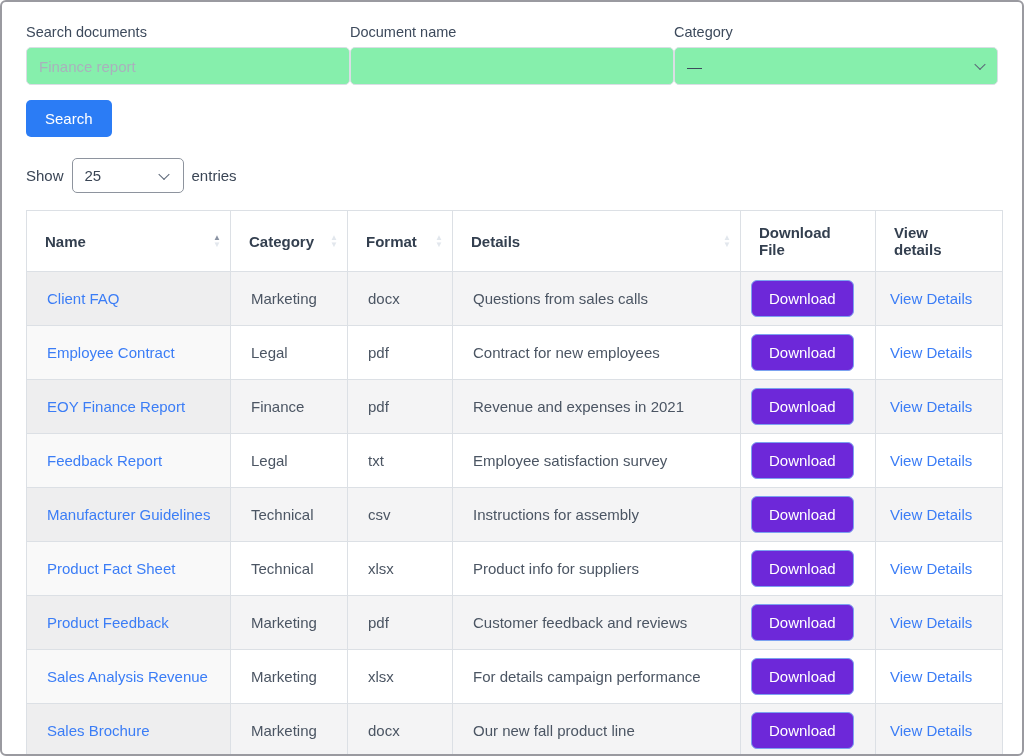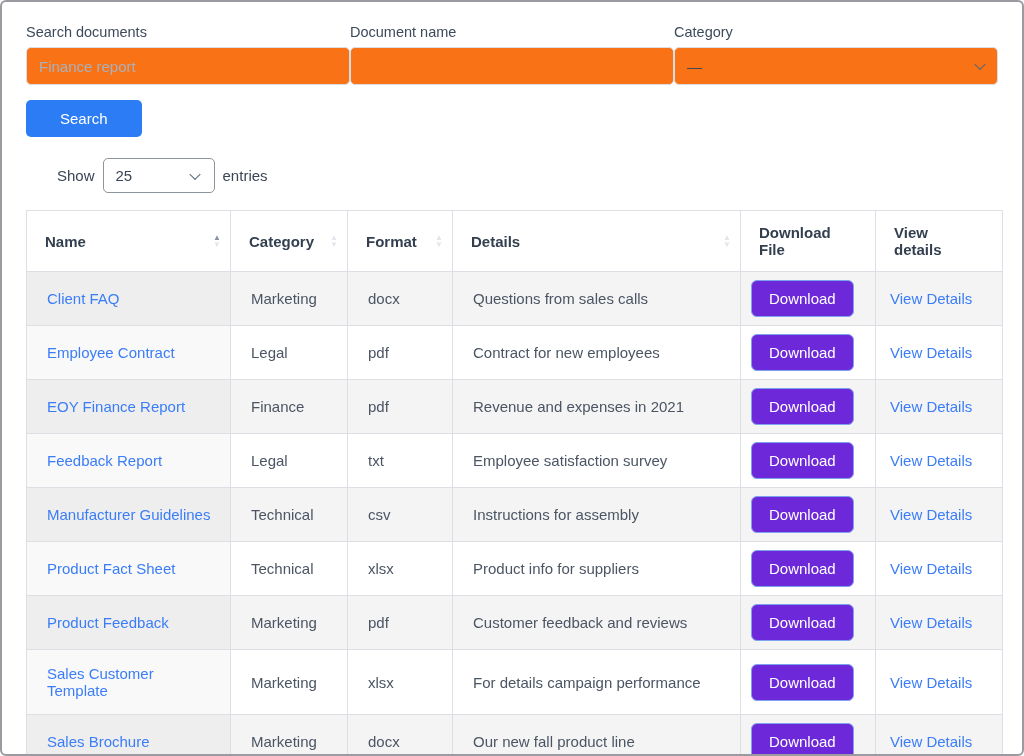--- a/index.html
+++ b/index.html
@@ -27,21 +27,21 @@
     color: #3d4a5c;
     margin-bottom: 7px;
   }
   .text-input, .select-input {
     width: 100%; height: 38px;
     border: 1px solid #d9dee4;
     border-radius: 5px;
     padding: 0 12px;
     font-size: 15px;
     color: #3d4a5c;
-    background: #f97316;
+    background: #86efac;
     font-family: "Liberation Sans", sans-serif;
     outline: none;
   }
   .text-input::placeholder { color: #a9b1bc; }
   .select-wrap { position: relative; }
   .select-input {
     appearance: none; -webkit-appearance: none; -moz-appearance: none;
   }
   .chevron-down {
     position: absolute; right: 14px; top: 50%;
@@ -50,32 +50,32 @@
     border-bottom: 1.6px solid #5b6677;
     transform: translateY(-70%) rotate(45deg);
     pointer-events: none;
   }
   .search-btn {
     margin-top: 15px;
     background: #2b7cf5;
     color: #ffffff;
     border: none;
     border-radius: 5px;
-    padding: 10px 34px;
+    padding: 10px 19px;
     font-size: 15px;
     font-family: "Liberation Sans", sans-serif;
     cursor: pointer;
     display: inline-block;
   }
 
   
   .entries-row {
     margin-top: 21px;
     display: flex; align-items: center;
-    font-size: 15px; color: #3a4555; margin-left: 31px;
+    font-size: 15px; color: #3a4555;
   }
   .entries-select-wrap { position: relative; margin: 0 8px; }
   .entries-select {
     appearance: none; -webkit-appearance: none; -moz-appearance: none;
     width: 112px; height: 35px;
     border: 1px solid #8e949e;
     border-radius: 5px;
     padding: 0 12px;
     font-size: 15px; color: #3a4555;
     background: #fff;
@@ -325,21 +325,21 @@
     <td>Customer feedback and reviews</td>
     <td class="download-cell">
       <button class="download-btn">Download</button>
     </td>
     <td class="view-cell">
       <a class="view-link">View Details</a>
     </td>
   </tr>
           <tr>
     <td class="sorted-col">
-      <a class="doc-link">Sales Customer Template</a>
+      <a class="doc-link">Sales Analysis Revenue</a>
     </td>
     <td>Marketing</td>
     <td>xlsx</td>
     <td>For details campaign performance</td>
     <td class="download-cell">
       <button class="download-btn">Download</button>
     </td>
     <td class="view-cell">
       <a class="view-link">View Details</a>
     </td>

